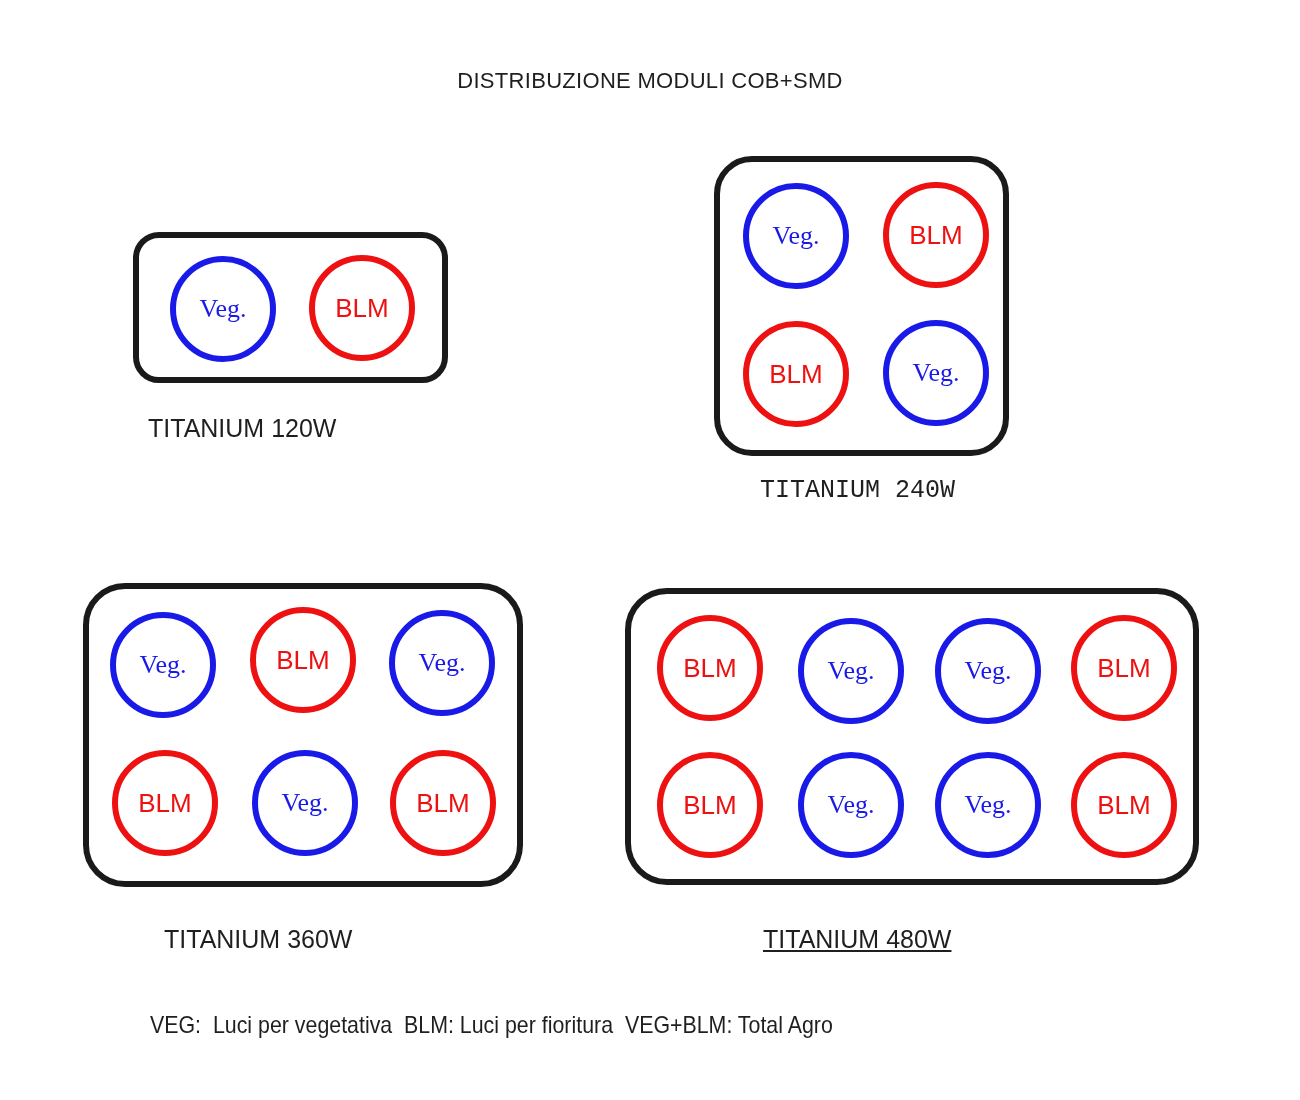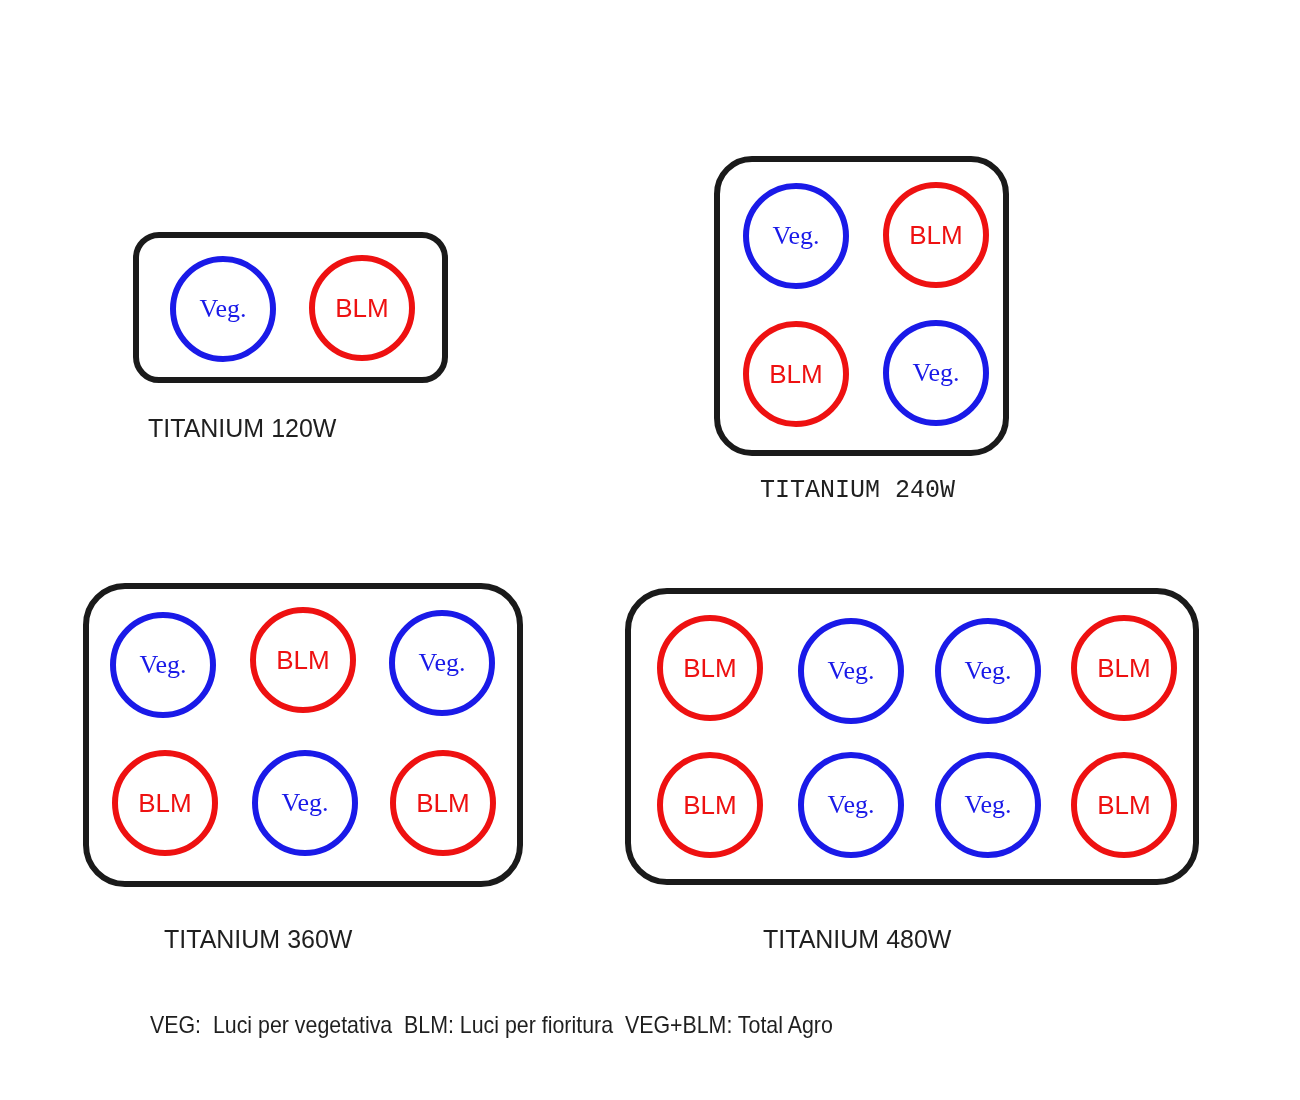--- a/index.html
+++ b/index.html
@@ -67,20 +67,21 @@
     color: #1f1f1f;
     white-space: pre;
     transform: scaleX(0.89);
     transform-origin: left top;
   }
 </style>
 </head>
 <body>
 
 <div class="canvas">
+  <div class="title">DISTRIBUZIONE MODULI COB+SMD</div>
   <div id="panels-root">
       <div class="panel" style="left: 133px; top: 232px; width: 315px; height: 151px; border-radius: 26px; border-color: rgb(26, 26, 26);">
         <div class="module-circle veg" style="left: 31px; top: 18px;">
           <span>Veg.</span>
         </div>
         <div class="module-circle blm" style="left: 170px; top: 17px;">
           <span>BLM</span>
         </div>
       </div>
       <div class="panel-label" style="left: 148px; top: 414px;">TITANIUM 120W</div>
@@ -139,16 +140,16 @@
         <div class="module-circle veg" style="left: 167px; top: 158px;">
           <span>Veg.</span>
         </div>
         <div class="module-circle veg" style="left: 304px; top: 158px;">
           <span>Veg.</span>
         </div>
         <div class="module-circle blm" style="left: 440px; top: 158px;">
           <span>BLM</span>
         </div>
       </div>
-      <div class="panel-label" style="left: 763px; top: 925px;">TITANIUM 480W</div>
+      <div class="panel-label" style="left: 763px; top: 925px; text-decoration: underline;">TITANIUM 480W</div>
     </div>
   <div class="legend">VEG:  Luci per vegetativa  BLM: Luci per fioritura  VEG+BLM: Total Agro</div>
 </div>
 
 </body></html>

